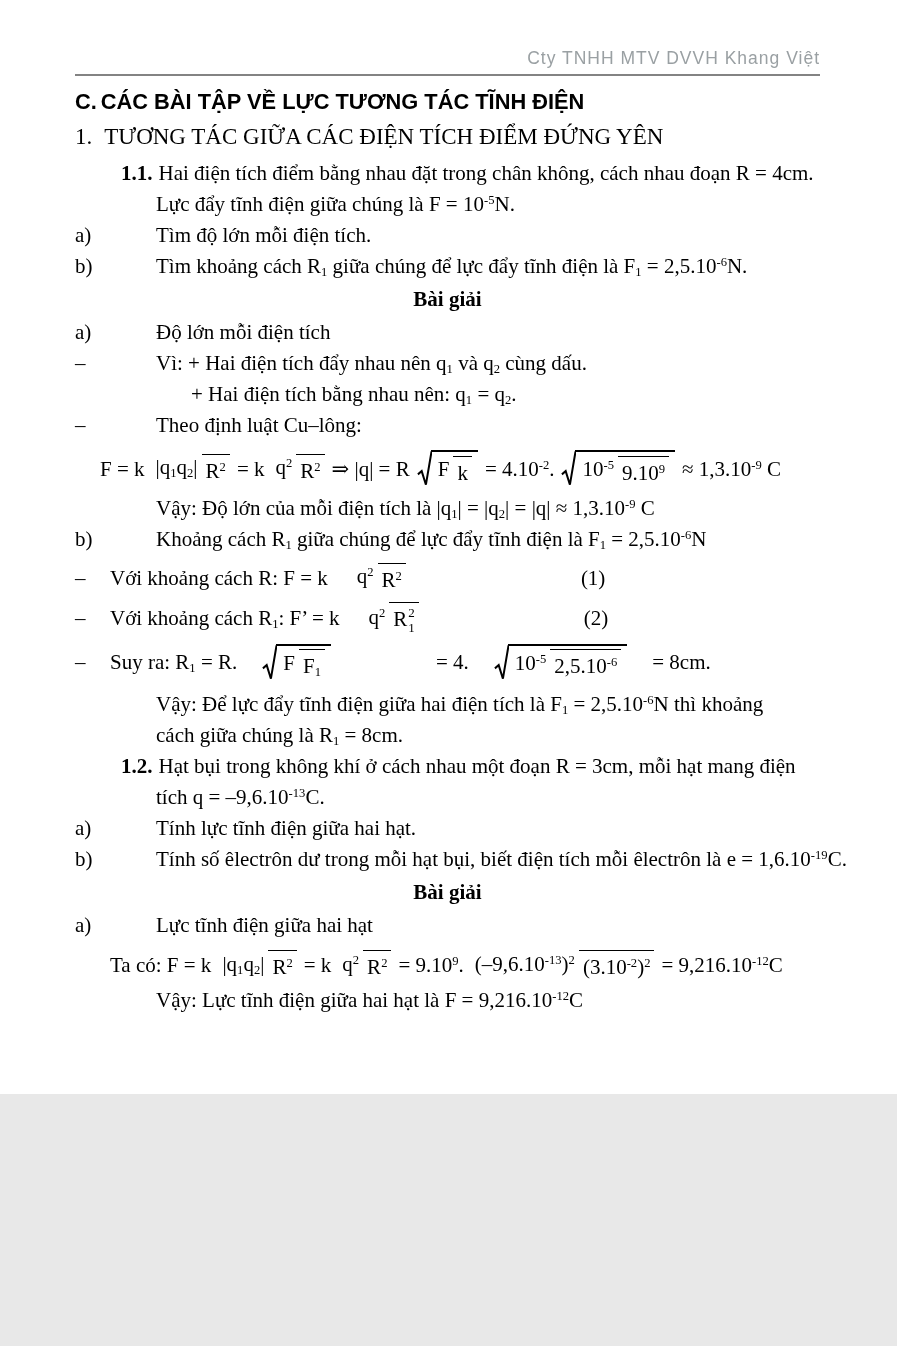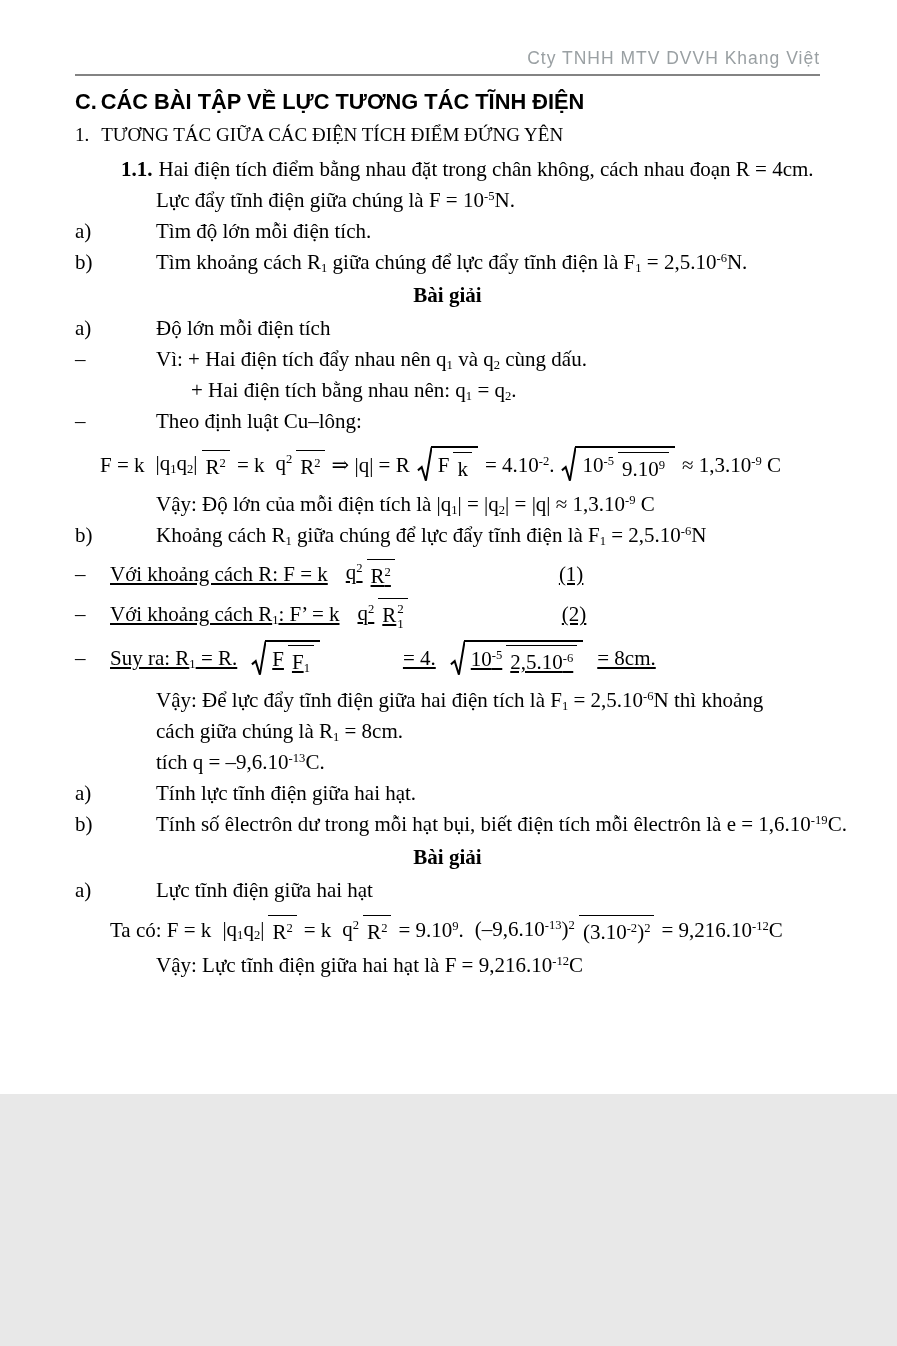--- a/index.html
+++ b/index.html
@@ -32,21 +32,21 @@
     font-size: 22.5px;
     margin: 4px 0 9px 0;
     white-space: nowrap;
     transform: scaleX(0.97);
     transform-origin: left center;
   }
   .doc-title .tnum { margin-right: 4px; }
 
   .sec-title {
     font-weight: normal;
-    font-size: 19px;
+    font-size: 23px;
     margin: 0 0 8px 0;
     white-space: nowrap;
   }
   .sec-title .tnum { margin-right: 12px; }
 
   .row  { line-height: 31px; }
   .item { display: flex; line-height: 31px; }
   .item.vc { align-items: center; }
   .lbl { flex: none; width: 35px; }
   .bd  { flex: 1; min-width: 0; }
@@ -55,21 +55,21 @@
   .cont2 { padding-left: 70px; }
   .nowrap { white-space: nowrap; margin-left: 46px; }
   .center-bold { text-align: center; font-weight: bold; line-height: 33px; margin: 1px 0; }
 
   sup { font-size: 0.6em; line-height: 0; vertical-align: 0.55em; }
   sub { font-size: 0.6em; line-height: 0; vertical-align: -0.25em; }
   .ss { display: inline-flex; flex-direction: column; align-items: flex-start;
         font-size: 0.62em; line-height: 1.15; vertical-align: middle; margin-left: 1px; }
 
   .math-row { display: flex; align-items: center; gap: 7px; line-height: 1.25; }
-  .math-inline { display: flex; align-items: center; gap: 14px; line-height: 1.25; text-decoration: underline; }
+  .math-inline { display: flex; align-items: center; gap: 25px; line-height: 1.25; }
   .mr-f1 { padding-left: 25px; margin: 9px 0 5px 0; }
   .mr-f2 { padding-left: 35px; margin: 9px 0 5px 0; }
   .eq-row { margin: 8px 0; }
 
   .frac { display: inline-flex; flex-direction: row; align-items: center; text-align: center; }
   .frac .n { padding: 0 4px 3px 4px; }
   .frac .d { border-top: 1.8px solid #000; padding: 3px 4px 0 4px; }
 
   .sqrt { display: inline-flex; align-items: stretch; }
   .rad  { width: 15px; align-self: stretch; flex: none; }
@@ -244,20 +244,23 @@
             </span>
           </span>
         </span>
         <span>= 8cm.</span>
       </div>
     </div>
 
     <div class="row cont nowrap">Vậy: Để lực đẩy tĩnh điện giữa  hai điện  tích là F<sub>1</sub> = 2,5.10<sup>-6</sup>N thì khoảng</div>
     <div class="row cont nowrap">cách giữa chúng là R<sub>1</sub> = 8cm.</div>
 
+    <div class="row nowrap">
+      <span class="bnum">1.2.</span><span>Hạt bụi trong không khí ở cách nhau một đoạn R = 3cm, mỗi hạt mang điện</span>
+    </div>
     <div class="row cont nowrap">tích q = –9,6.10<sup>-13</sup>C.</div>
 
     <div class="item">
       <span class="lbl">a)</span>
       <span class="bd nowrap">Tính lực tĩnh điện giữa hai hạt.</span>
     </div>
     <div class="item">
       <span class="lbl">b)</span>
       <span class="bd nowrap">Tính số êlectrôn dư trong mỗi hạt bụi, biết điện tích mỗi êlectrôn là e = 1,6.10<sup>-19</sup>C.</span>
     </div>

